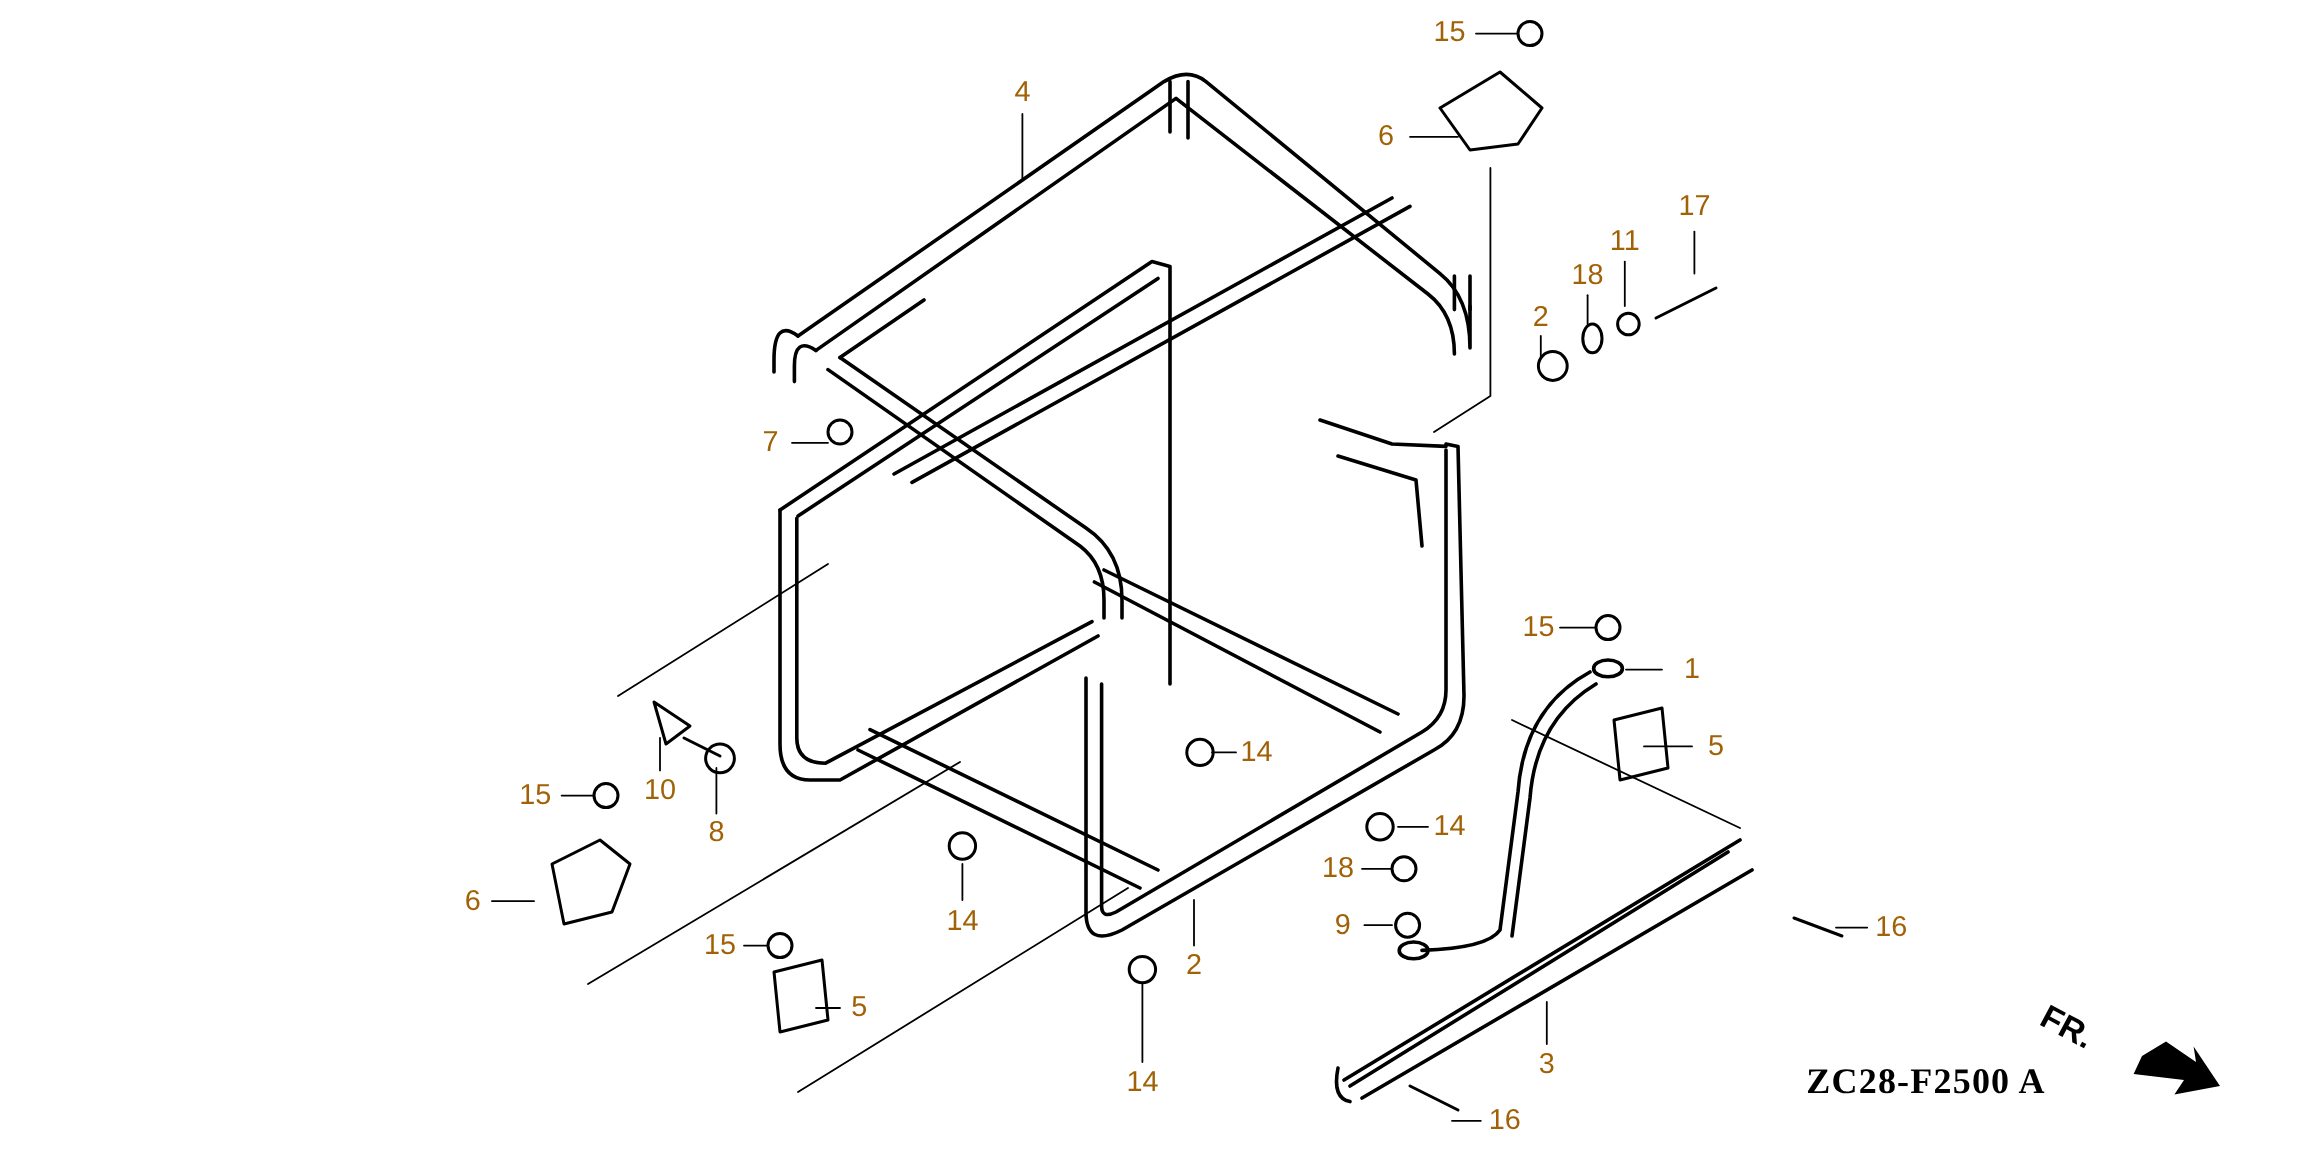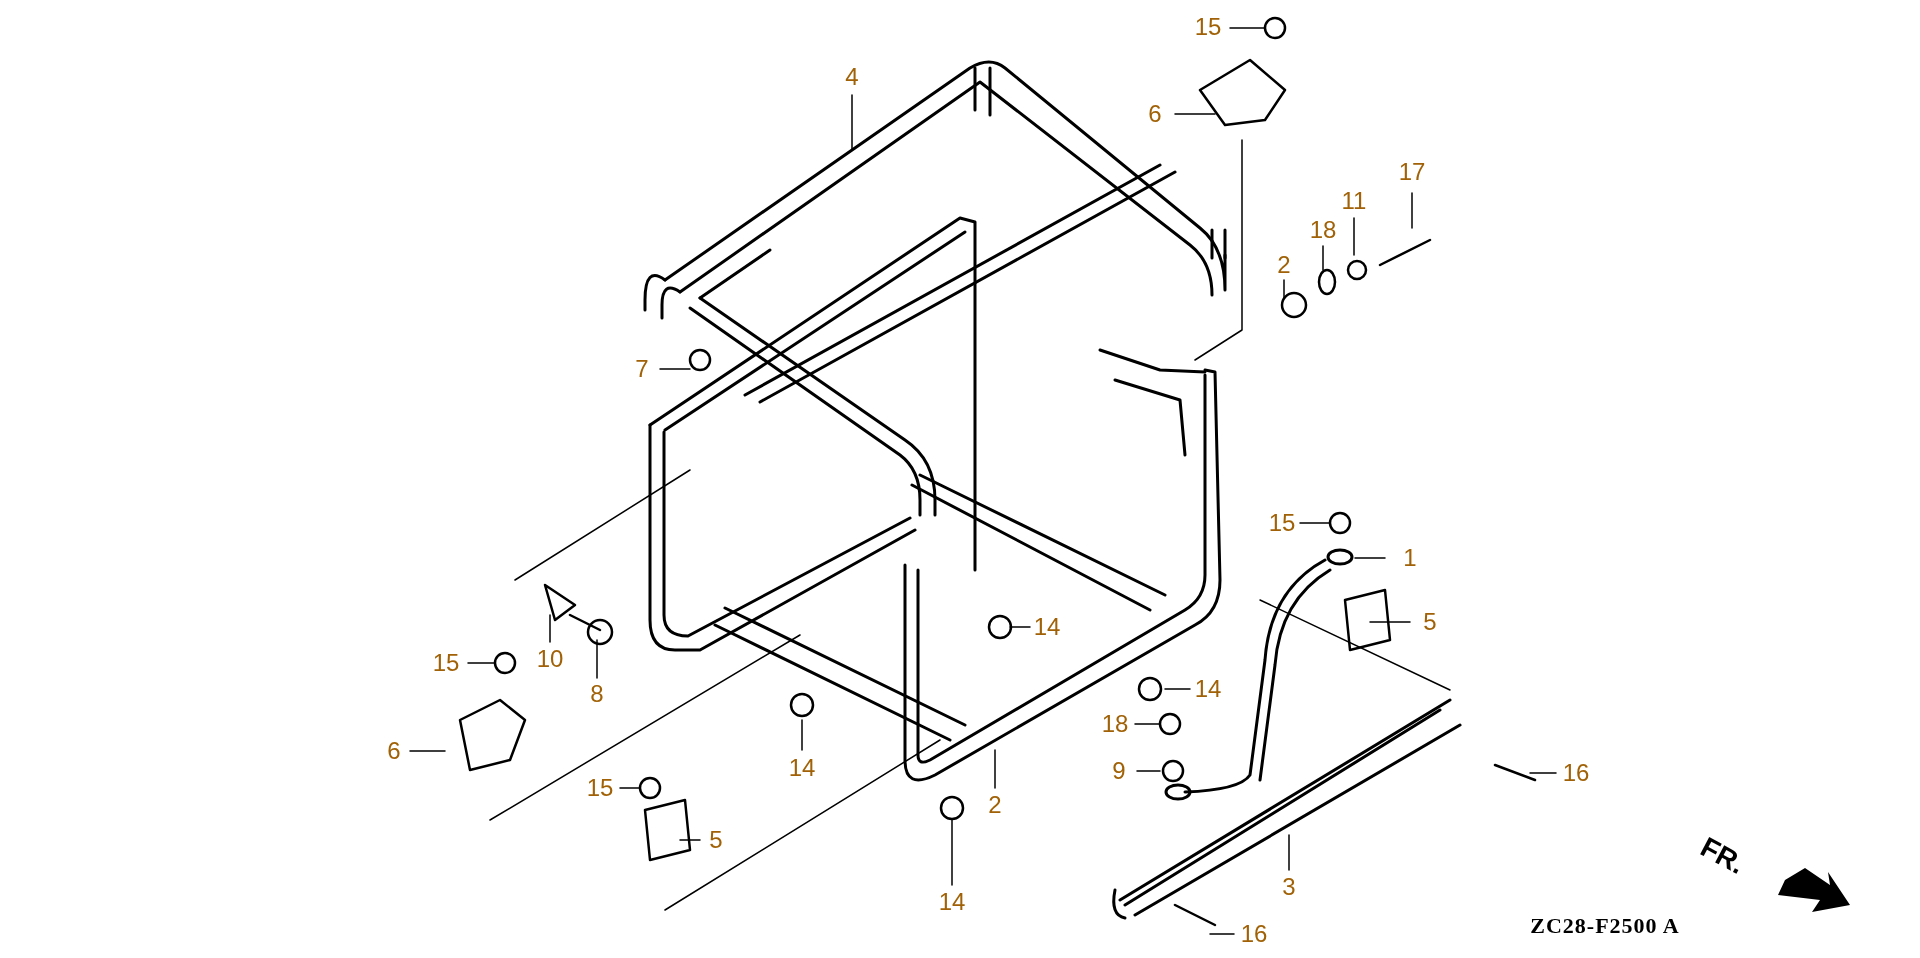--- a/index.html
+++ b/index.html
@@ -1,19 +1,19 @@
 <!DOCTYPE html>
 <html><head>
 <meta charset="utf-8">
 <style>
   html, body { margin:0; padding:0; background:#ffffff; }
   body { width:1920px; height:958px; position:relative; overflow:hidden; font-family:"Liberation Sans", sans-serif; }
   #diagram { position:absolute; left:0; top:0; width:1920px; height:958px; }
   .callout { position:absolute; font-family:"Liberation Sans", sans-serif; font-size:24px; color:#a16207; line-height:1; transform:translate(-50%,-50%); white-space:nowrap; cursor:pointer; }
-  .code { position:absolute; left:1605px; top:902px; transform:translate(-50%,-50%); font-family:"Liberation Serif", serif; font-weight:bold; font-size:22px; letter-spacing:1px; color:#000;margin-top:24px; }
+  .code { position:absolute; left:1605px; top:902px; transform:translate(-50%,-50%); font-family:"Liberation Serif", serif; font-weight:bold; font-size:30px; letter-spacing:1px; color:#000; }
   .fr { position:absolute; left:1700px; top:840px; font-family:"Liberation Sans", sans-serif; font-weight:bold; font-size:28px; transform:rotate(28deg); color:#000; }
 </style>
 </head>
 <body>
 
 <svg id="diagram" viewBox="0 0 1920 958" xmlns="http://www.w3.org/2000/svg">
   <g fill="none" stroke="#000" stroke-width="3" stroke-linecap="round" stroke-linejoin="round">
 
     <g>
       <path d="M665 280 L970 68 Q990 56 1005 68 L1200 228 Q1225 248 1225 290 L1225 255"></path>

